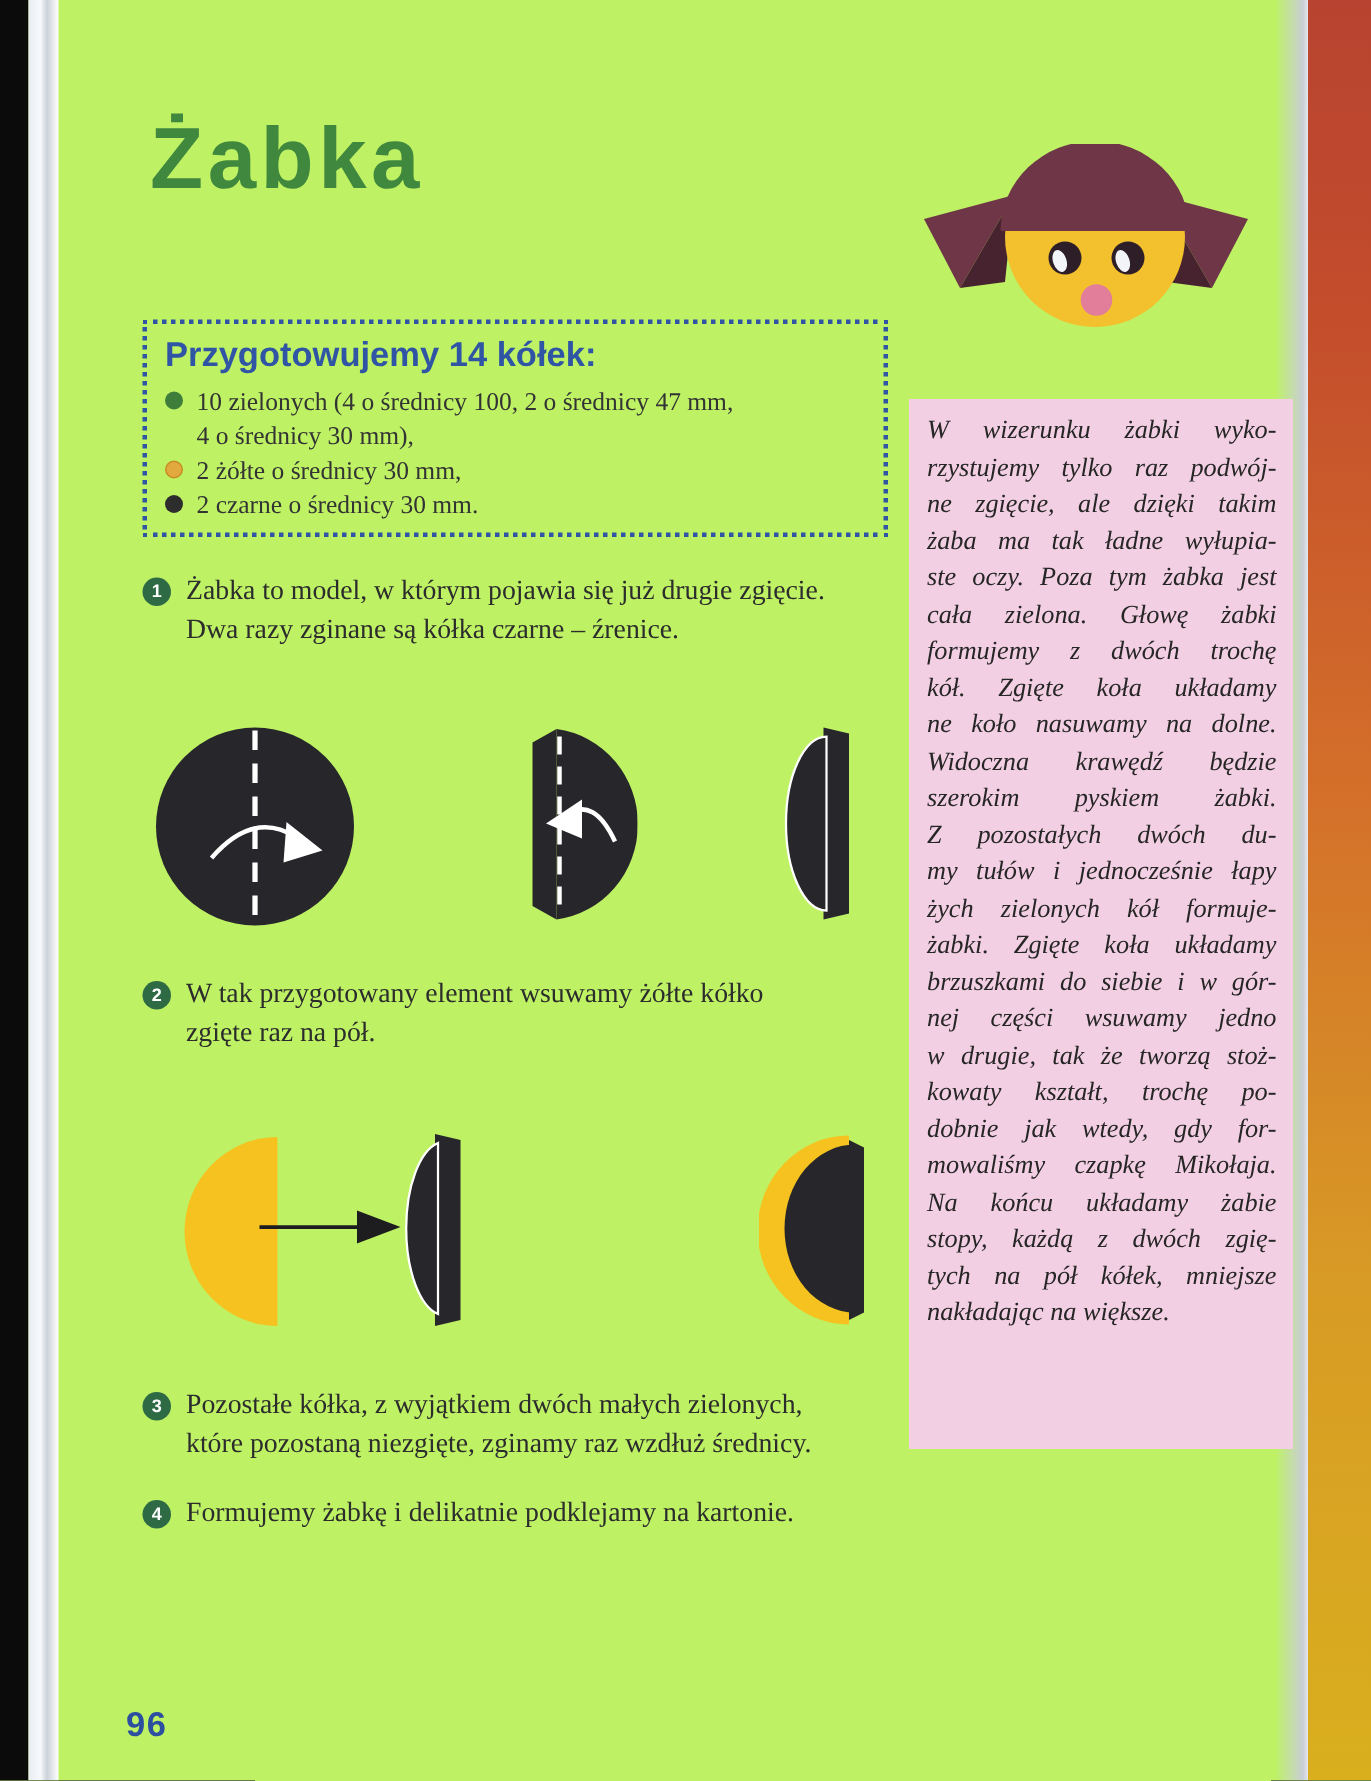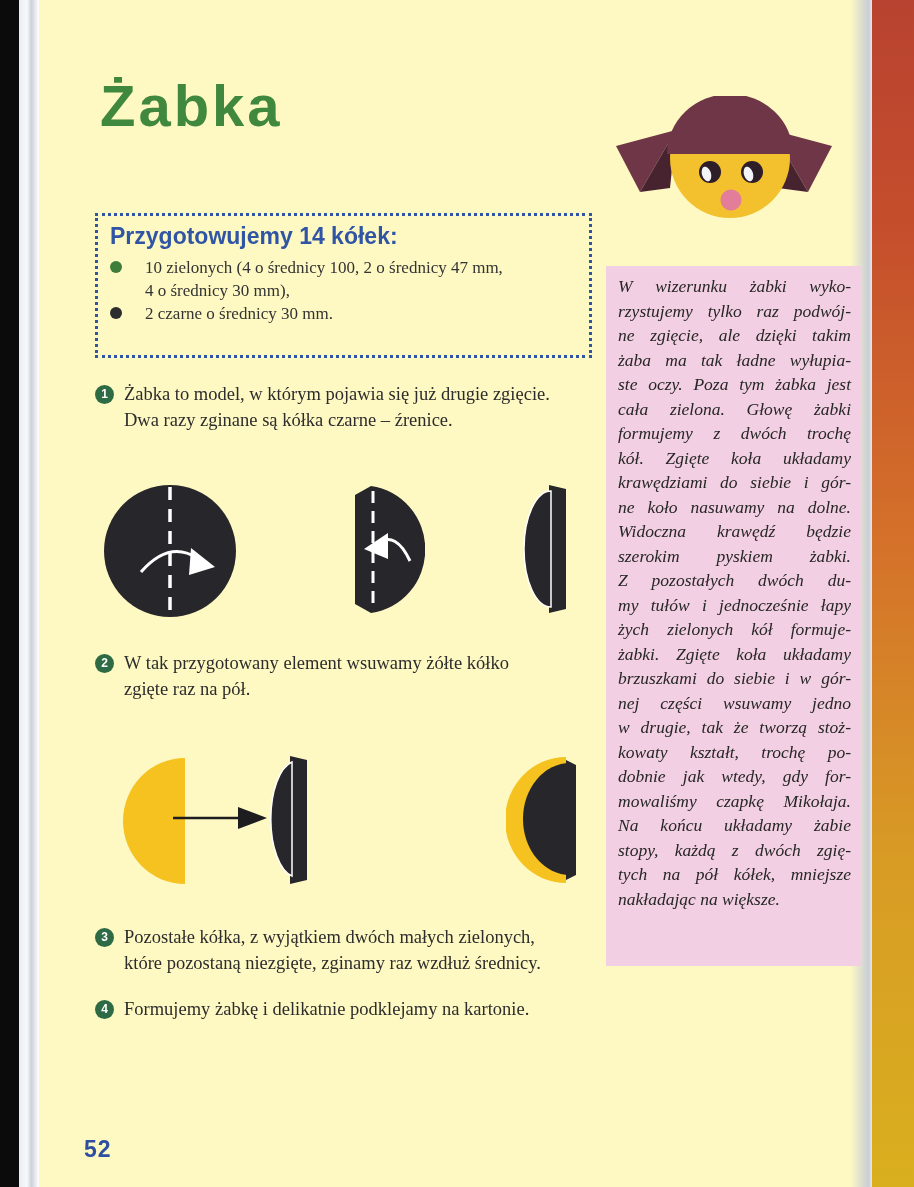--- a/index.html
+++ b/index.html
@@ -1,37 +1,37 @@
 <!DOCTYPE html>
 <html style="--title_green: #41883f; --heading_blue: #2f55a4; --rady_red: #e8432a; --sidebar_pink: #f2cfe2; --shape_black: #26262b; --shape_yellow: #f5c21f; --step_green: #2e6b45; --page_number_blue: #2d4fa0; --bullet_green: #3f7d3b; --bullet_yellow: #e2a93e; --bullet_black: #2d2d2d; --hair_maroon: #6e3647; --hair_dark: #47222f; --face_yellow: #f2c12d; --nose_pink: #e27e9a; --edge_red_top: #b84330; --edge_gold_bottom: #d9af1e;"><head>
 <meta charset="utf-8">
 <style>
   html,body{margin:0;padding:0;background:#222;}
-  #scan{position:relative;width:914px;height:1187px;background:#fef9c3;overflow:hidden;
+  #scan{position:relative;width:914px;height:1187px;background:#bef264;overflow:hidden;
         font-family:"Liberation Serif",serif;color:#2c2c2c;}
 
   
   .edge-left-black{position:absolute;left:0;top:0;width:19px;height:1187px;background:#0b0b0c;}
   .edge-left-page{position:absolute;left:19px;top:0;width:20px;height:1187px;
         background:linear-gradient(90deg,#e9edf2 0%,#f7f9fb 40%,#ccd2da 62%,#ffffff 100%);}
   .edge-right-shadow{position:absolute;right:42px;top:0;width:22px;height:1187px;
         background:linear-gradient(90deg,rgba(250,250,250,0) 0%,#c9ced6 85%,#e4e7ec 100%);}
   .edge-right-strip{position:absolute;right:0;top:0;width:42px;height:1187px;
         background:linear-gradient(180deg,var(--edge_red_top) 0%,#c44d2c 18%,#d4702a 45%,#d89b25 72%,var(--edge_gold_bottom) 100%);}
 
   
   .title{position:absolute;left:100px;top:72px;font-family:"Liberation Sans",sans-serif;
         font-weight:bold;font-size:58px;letter-spacing:3px;color:var(--title_green);}
 
   
   .prep-box{position:absolute;left:95px;top:213px;width:497px;height:145px;box-sizing:border-box;
         border:3px dotted var(--heading_blue);padding:7px 14px 6px 12px;}
   .prep-heading{font-family:Liberation Sans, sans-serif;font-weight:bold;font-size:23px;
         color:var(--heading_blue);margin:0 0 6px 0;}
-  .prep-item{display:flex;align-items:flex-start;gap:23px;font-size:17px;line-height:23px;color:#333;}
+  .prep-item{display:flex;align-items:flex-start;gap:9px;font-size:17px;line-height:23px;color:#333;}
   .dot{width:12px;height:12px;border-radius:50%;flex:0 0 12px;margin-top:5px;}
   .dot.g{background:var(--bullet_green);}
   .dot.y{background:var(--bullet_yellow);border:1px solid #c98b23;box-sizing:border-box;}
   .dot.k{background:var(--bullet_black);}
   .prep-item .txt{white-space:pre-line;}
 
   
   .step{position:absolute;display:flex;gap:10px;width:500px;}
   .step-num{width:19px;height:19px;border-radius:50%;background:var(--step_green);color:#fff;
         font-family:"Liberation Sans",sans-serif;font-weight:bold;font-size:12px;line-height:19px;
@@ -74,20 +74,24 @@
   <div class="title">Żabka</div>
 
   <div class="prep-box">
     <div class="prep-heading">Przygotowujemy 14 kółek:</div>
     <div class="prep-item">
       <span class="dot g"></span>
       <span class="txt">10 zielonych (4 o średnicy 100, 2 o średnicy 47 mm,
 4 o średnicy 30 mm),</span>
     </div>
     <div class="prep-item">
+      <span class="dot y"></span>
+      <span class="txt">2 żółte o średnicy 30 mm,</span>
+    </div>
+    <div class="prep-item">
       <span class="dot k"></span>
       <span class="txt">2 czarne o średnicy 30 mm.</span>
     </div>
   </div>
 
   <div class="step" id="step1">
     <span class="step-num">1</span>
     <span class="step-text">Żabka to model, w którym pojawia się już drugie zgięcie.
 Dwa razy zginane są kółka czarne – źrenice.</span>
   </div>
@@ -166,36 +170,35 @@
   <div class="rady-box">
     <div>
         <div class="rady-line">W wizerunku żabki wyko-</div>
         <div class="rady-line">rzystujemy tylko raz podwój-</div>
         <div class="rady-line">ne zgięcie, ale dzięki takim</div>
         <div class="rady-line">żaba ma tak ładne wyłupia-</div>
         <div class="rady-line">ste oczy. Poza tym żabka jest</div>
         <div class="rady-line">cała zielona. Głowę żabki</div>
         <div class="rady-line">formujemy z dwóch trochę</div>
         <div class="rady-line">kół. Zgięte koła układamy</div>
-        <div class="rady-line">krawędziami do siebie i gór-</div>
         <div class="rady-line">ne koło nasuwamy na dolne.</div>
         <div class="rady-line">Widoczna krawędź będzie</div>
         <div class="rady-line">szerokim pyskiem żabki.</div>
         <div class="rady-line">Z pozostałych dwóch du-</div>
         <div class="rady-line">my tułów i jednocześnie łapy</div>
         <div class="rady-line">żych zielonych kół formuje-</div>
         <div class="rady-line">żabki. Zgięte koła układamy</div>
         <div class="rady-line">brzuszkami do siebie i w gór-</div>
         <div class="rady-line">nej części wsuwamy jedno</div>
         <div class="rady-line">w drugie, tak że tworzą stoż-</div>
         <div class="rady-line">kowaty kształt, trochę po-</div>
         <div class="rady-line">dobnie jak wtedy, gdy for-</div>
         <div class="rady-line">mowaliśmy czapkę Mikołaja.</div>
         <div class="rady-line">Na końcu układamy żabie</div>
         <div class="rady-line">stopy, każdą z dwóch zgię-</div>
         <div class="rady-line">tych na pół kółek, mniejsze</div>
         <div class="rady-line">nakładając na większe.</div>
       </div>
   </div>
 
-  <div class="page-num">52</div>
+  <div class="page-num">96</div>
 
 </div>
 
 </body></html>

